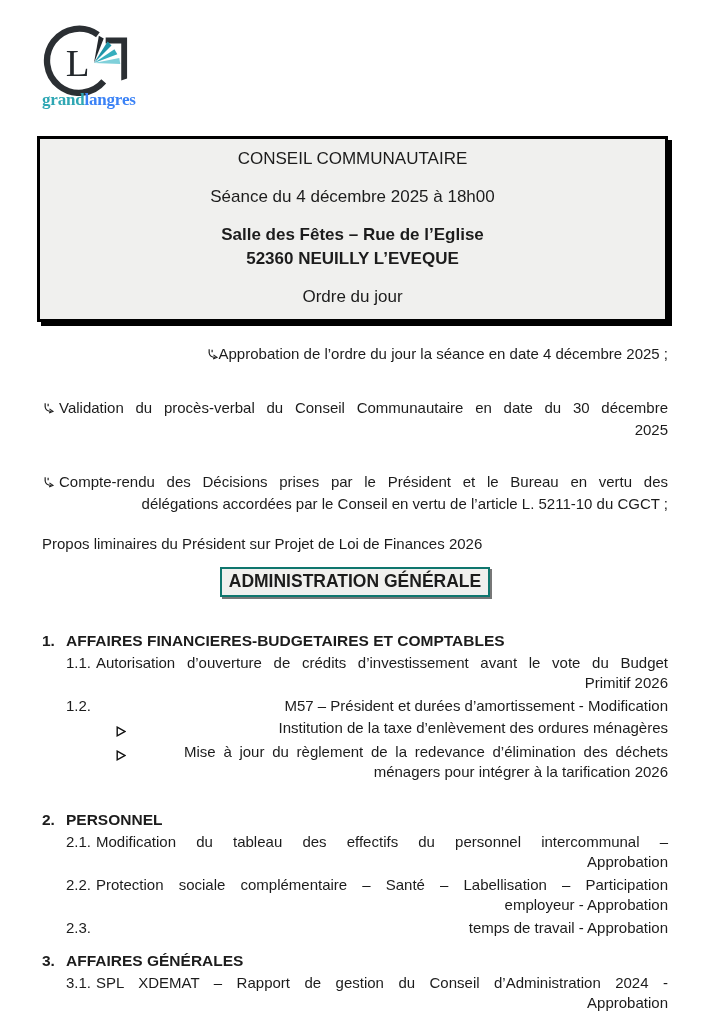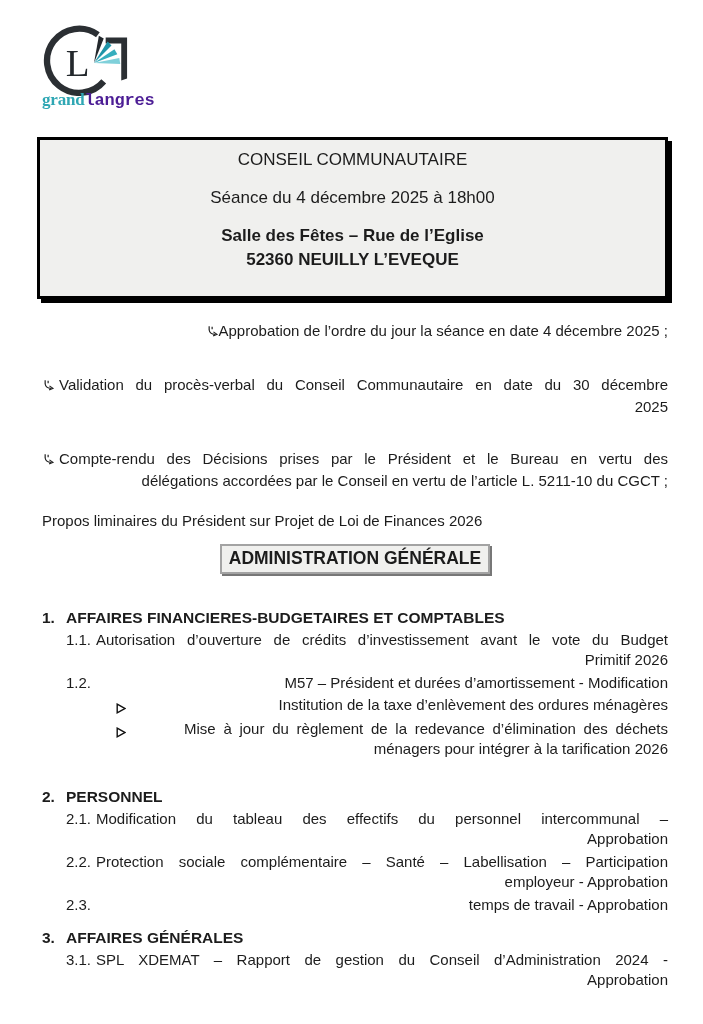--- a/index.html
+++ b/index.html
@@ -14,21 +14,21 @@
 
   
   .logo { line-height:0; }
   .logo .emblem { display:block; }
   .wordmark {
     font-family:"Liberation Serif","DejaVu Serif",serif;
     font-weight:bold; font-size:17px; line-height:20px;
     letter-spacing:-0.2px; margin-top:-6px;
   }
   .wordmark .grand { color:#2fa7b4; }
-  .wordmark .langres { color:#4c1d95;font-family:Liberation Mono, monospace; }
+  .wordmark .langres { color:#3b82f6; }
 
   
   .notice {
     margin:26px 0 0 -5px;
     background:#f0f0ee;
     border:3px solid #000;
     box-shadow:4px 4px 0 0 #000;
     text-align:center;
     font-size:17px; line-height:24px;
     padding:8px 7px 10px;
@@ -43,21 +43,21 @@
   .ll { text-align:right; }
   .bullet {
     display:inline-block; width:17px; vertical-align:-2px;
   }
   .note { margin-top:20px; font-size:15px; line-height:20px; }
 
   
   .banner-wrap { text-align:center; margin-top:13px; }
   .banner {
     display:inline-block;
-    border:2px solid #a3a3a3;
+    border:2px solid #0f766e;
     box-shadow:2px 2px 0 0 #777;
     background:#f0f0ee;
     font-weight:bold; font-size:17.5px; line-height:21px;
     padding:2px 7px 3px;
   }
 
   
   .sections { margin-top:33px; font-size:15px; line-height:20px; }
   .section--2 { margin-top:27px; }
   .section--3 { margin-top:12px; }
@@ -96,20 +96,21 @@
   </div>
 
   <div class="notice">
     <div>CONSEIL COMMUNAUTAIRE</div>
     <div class="gap"></div>
     <div>Séance du 4 décembre 2025 à 18h00</div>
     <div class="gap"></div>
     <div class="venue">Salle des Fêtes – Rue de l’Eglise</div>
     <div class="venue">52360 NEUILLY L’EVEQUE</div>
     <div class="gap"></div>
+    <div>Ordre du jour</div>
   </div>
 
   <div class="preamble">
 
     <div class="pre-item">
       <div class="ll"><span class="bullet"><svg width="13" height="13" viewBox="0 0 14 14">
               <path d="M3.4 1.4 V5.4 M6.6 1.8 V4.6" stroke="#222" stroke-width="1.3" fill="none"></path>
               <path d="M3.4 5.2 C3.8 8.6 6.2 9.9 9.8 10.1" stroke="#222" stroke-width="1.2" fill="none"></path>
               <path d="M8 7.4 L11.8 10.1 L7.7 11.7" stroke="#222" stroke-width="1.2" fill="none"></path>
             </svg></span><span>Approbation de l’ordre du jour la séance en date 4 décembre 2025 ;</span></div>

